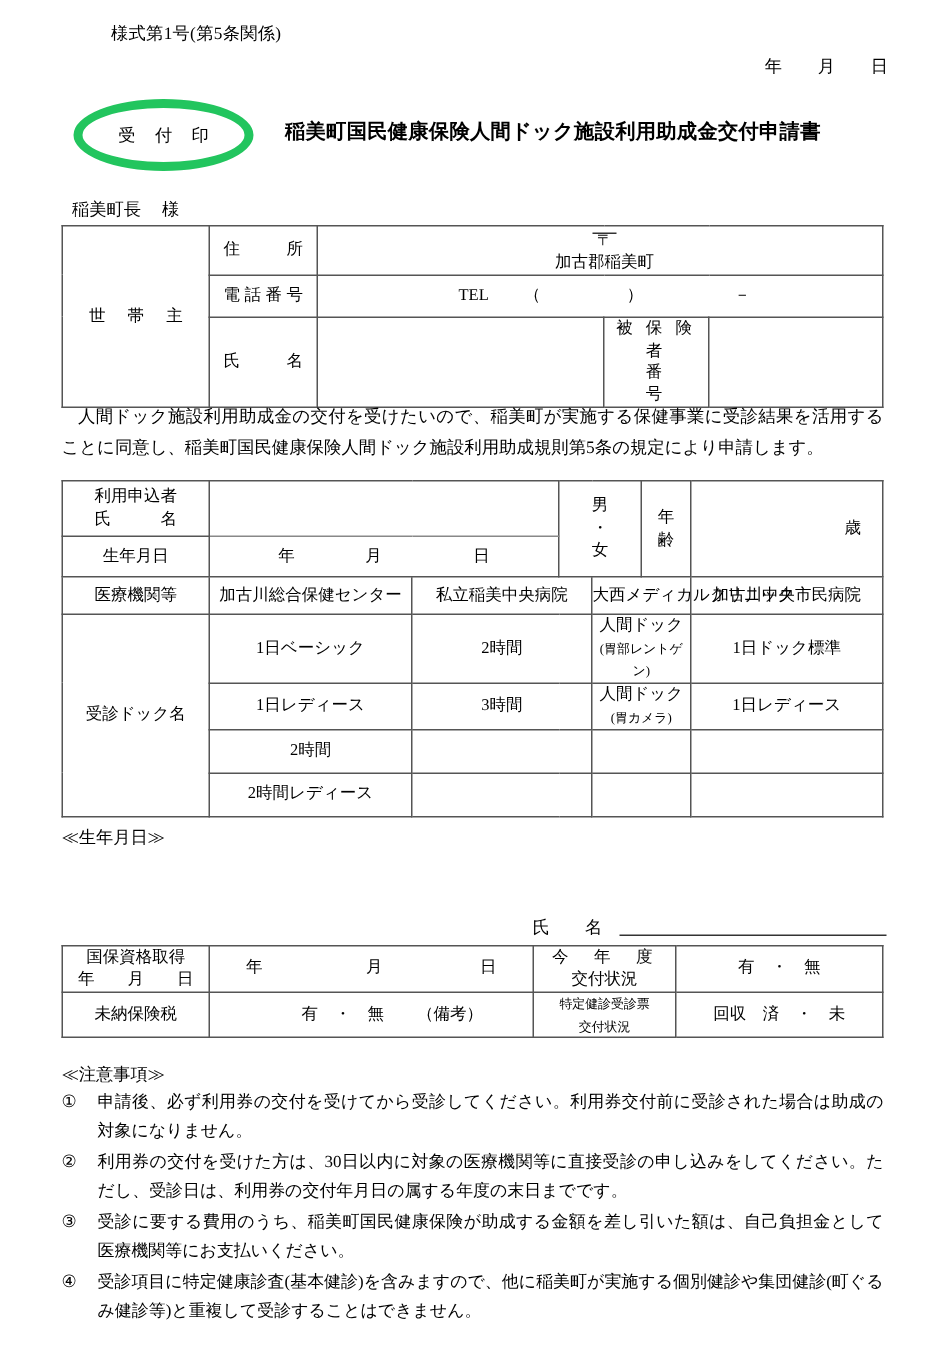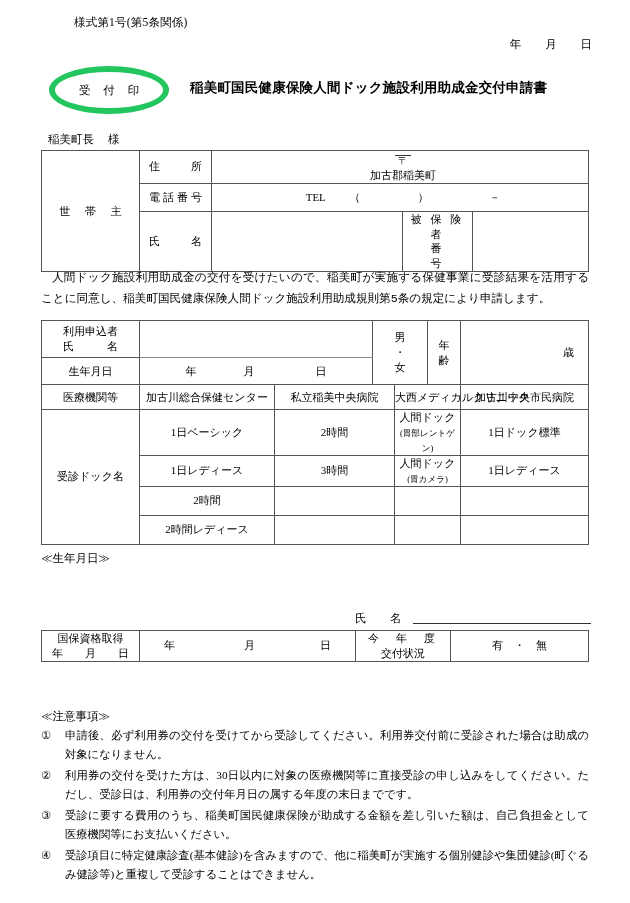--- a/index.html
+++ b/index.html
@@ -114,21 +114,20 @@
   
   .stmt {
     position: absolute;
     left: 41px;
     top: 267px;
     width: 548px;
     font-size: 11.6px;
     line-height: 1.85;
     text-align: justify;
     text-indent: 11px;
-    font-family: Liberation Mono, monospace;
   }
 
   
   #tbl-apply { left: 41px; top: 320px; width: 547px; }
   #tbl-apply td { height: 22px; }
   .vert {
     line-height: 1.05;
     font-size: 11px;
     letter-spacing: 0;
   }
@@ -360,20 +359,29 @@
         <span>年　　月　　日</span>
       </td>
       <td>
         <span style="display:inline-block;width:80px;text-align:left">年</span><span style="display:inline-block;width:76px;text-align:left">月</span><span>日</span>
       </td>
       <td class="two-line">
         <span class="sp1">今　年　度</span><br>
         <span>交付状況</span>
       </td>
       <td>有　・　無</td>
+    </tr>
+    <tr>
+      <td>未納保険税</td>
+      <td class="lft" style="padding-left:28px !important">有　・　無　　（備考）</td>
+      <td class="two-line">
+        <span class="small">特定健診受診票</span><br>
+        <span class="small">交付状況</span>
+      </td>
+      <td>回収　済　・　未</td>
     </tr>
   </tbody>
     </table>
 
   <div class="notes-head">≪注意事項≫</div>
   <div class="notes">
     <div class="note-item">
       <div class="note-num">①</div>
       <div class="note-txt">申請後、必ず利用券の交付を受けてから受診してください。利用券交付前に受診された場合は助成の対象になりません。</div>
     </div>

